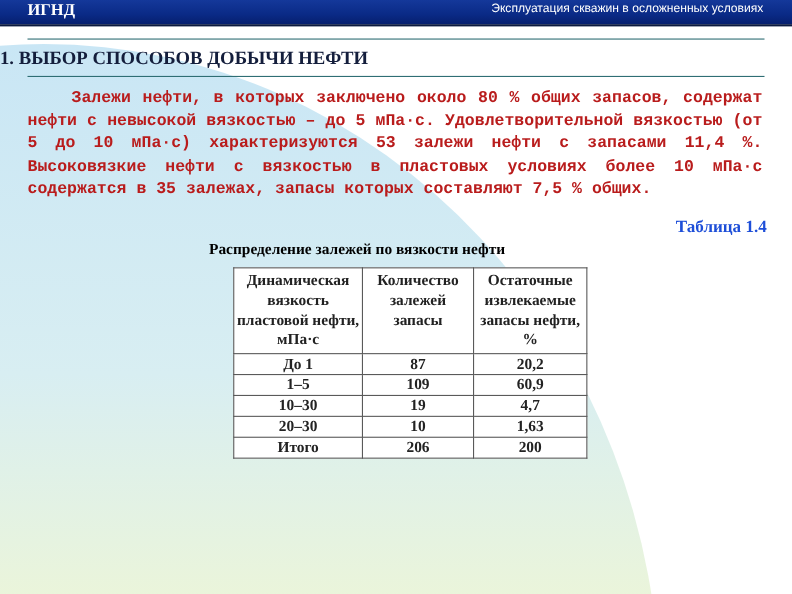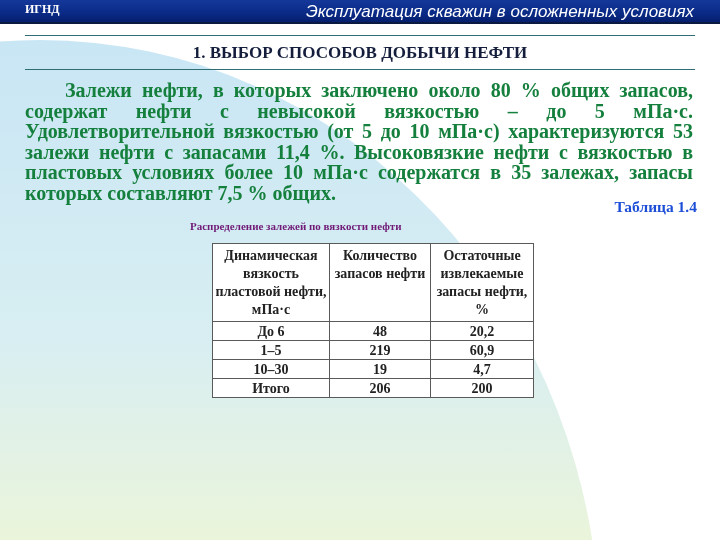--- a/index.html
+++ b/index.html
@@ -2,28 +2,28 @@
 <html><head>
 <meta charset="utf-8">
 <style>
   html, body { margin:0; padding:0; }
   body { width:720px; height:540px; position:relative; overflow:hidden; background:#ffffff; font-family:"Liberation Serif", serif; }
   .bg-arc { position:absolute; left:-520px; top:40px; width:1120px; height:1200px; border-radius:50%;
     background:linear-gradient(180deg,#c9e6f5 0%, #d8eef2 25%, #eef6d6 45%, #fafcd0 60%, #fdfec8 100%);
     clip-path: inset(0 0 0 0); }
   .topbar { position:absolute; left:0; top:0; width:720px; height:22px;
     background:linear-gradient(180deg,#14389a 0%, #0a2a86 60%, #061f6e 100%); border-bottom:2px solid #0b1a40; }
-  .topbar .left { position:absolute; left:25px; top:2px; color:#fff; font-family:"Liberation Serif", serif; font-weight:bold; font-size:12px; }
-  .topbar .right { position:absolute; right:26px; top:2px; color:#fff; font-family:"Liberation Sans", sans-serif; font-style:italic; font-size:17px; }
+  .topbar .left { position:absolute; left:25px; top:2px; color:#fff; font-family:"Liberation Serif", serif; font-weight:bold; font-size:15px; }
+  .topbar .right { position:absolute; right:26px; top:2px; color:#fff; font-family:"Liberation Sans", sans-serif; font-size:11px; }
   .rule { position:absolute; left:25px; width:670px; height:1px; background:#2f6e74; }
-  .title { position:absolute; left:0; width:720px; top:43px; text-align:center; font-weight:bold; font-size:17px; color:#141e3c; }
-  .para { position:absolute; left:25px; top:80px; width:668px; font-weight:bold; font-size:20px; line-height:20.5px; color:#15803d; text-align:justify; }
+  .title { position:absolute; left:0; width:720px; top:43px; font-weight:bold; font-size:17px; color:#141e3c; }
+  .para { position:absolute; left:25px; top:80px; width:668px; font-weight:bold; font-size:15px; line-height:20.5px; color:#b91c1c; text-align:justify;font-family:Liberation Mono, monospace; }
   .para .indent { display:inline-block; width:40px; }
   .tab-num { position:absolute; right:23px; top:198px; font-weight:bold; font-size:15.5px; color:#1d4ed8; }
-  .tab-cap { position:absolute; left:190px; top:220px; font-weight:bold; font-size:11px; color:#701a75; }
+  .tab-cap { position:absolute; left:190px; top:220px; font-weight:bold; font-size:14px; color:#000000; }
   table.data { position:absolute; left:212px; top:243px; width:322px; border-collapse:collapse; background:#fff; font-weight:bold; font-size:14px; color:#222; }
   table.data td, table.data th { border:1px solid #5a5a5a; text-align:center; padding:0 2px; }
   table.data th { font-weight:bold; line-height:18px; vertical-align:top; padding-top:3px; height:74px;border-radius:30px; }
   table.data td { height:18px; line-height:17px; }
   table.data tr.total td { border-top:1px solid #b0b0b0; }
 </style>
 </head>
 <body>
 
 <div class="bg-arc"></div>
@@ -39,37 +39,42 @@
 
 <div class="para"><span class="indent"></span><span>Залежи нефти, в которых заключено около 80 % общих запасов, содержат нефти с невысокой вязкостью – до 5 мПа·с. Удовлетворительной вязкостью (от 5 до 10 мПа·с) характеризуются 53 залежи нефти с запасами 11,4 %. Высоковязкие нефти с вязкостью в пластовых условиях более 10 мПа·с содержатся в 35 залежах, запасы которых составляют 7,5 % общих.</span></div>
 
 <div class="tab-num">Таблица 1.4</div>
 <div class="tab-cap">Распределение залежей по вязкости нефти</div>
 
 <table class="data">
   <tbody>
       <tr>
     <th style="width:112px">Динамическая вязкость пластовой нефти, мПа·с</th>
-    <th style="width:96px">Количество запасов нефти</th>
+    <th style="width:96px">Количество залежей запасы</th>
     <th>Остаточные извлекаемые запасы нефти, %</th>
   </tr>
   <tr>
-    <td>До 6</td>
-    <td>48</td>
+    <td>До 1</td>
+    <td>87</td>
     <td>20,2</td>
   </tr>
   <tr>
     <td>1–5</td>
-    <td>219</td>
+    <td>109</td>
     <td>60,9</td>
   </tr>
   <tr>
     <td>10–30</td>
     <td>19</td>
     <td>4,7</td>
+  </tr>
+  <tr>
+    <td>20–30</td>
+    <td>10</td>
+    <td>1,63</td>
   </tr>
   <tr class="total">
     <td>Итого</td>
     <td>206</td>
     <td>200</td>
   </tr>
 </tbody>
   </table>
 
 </body></html>

